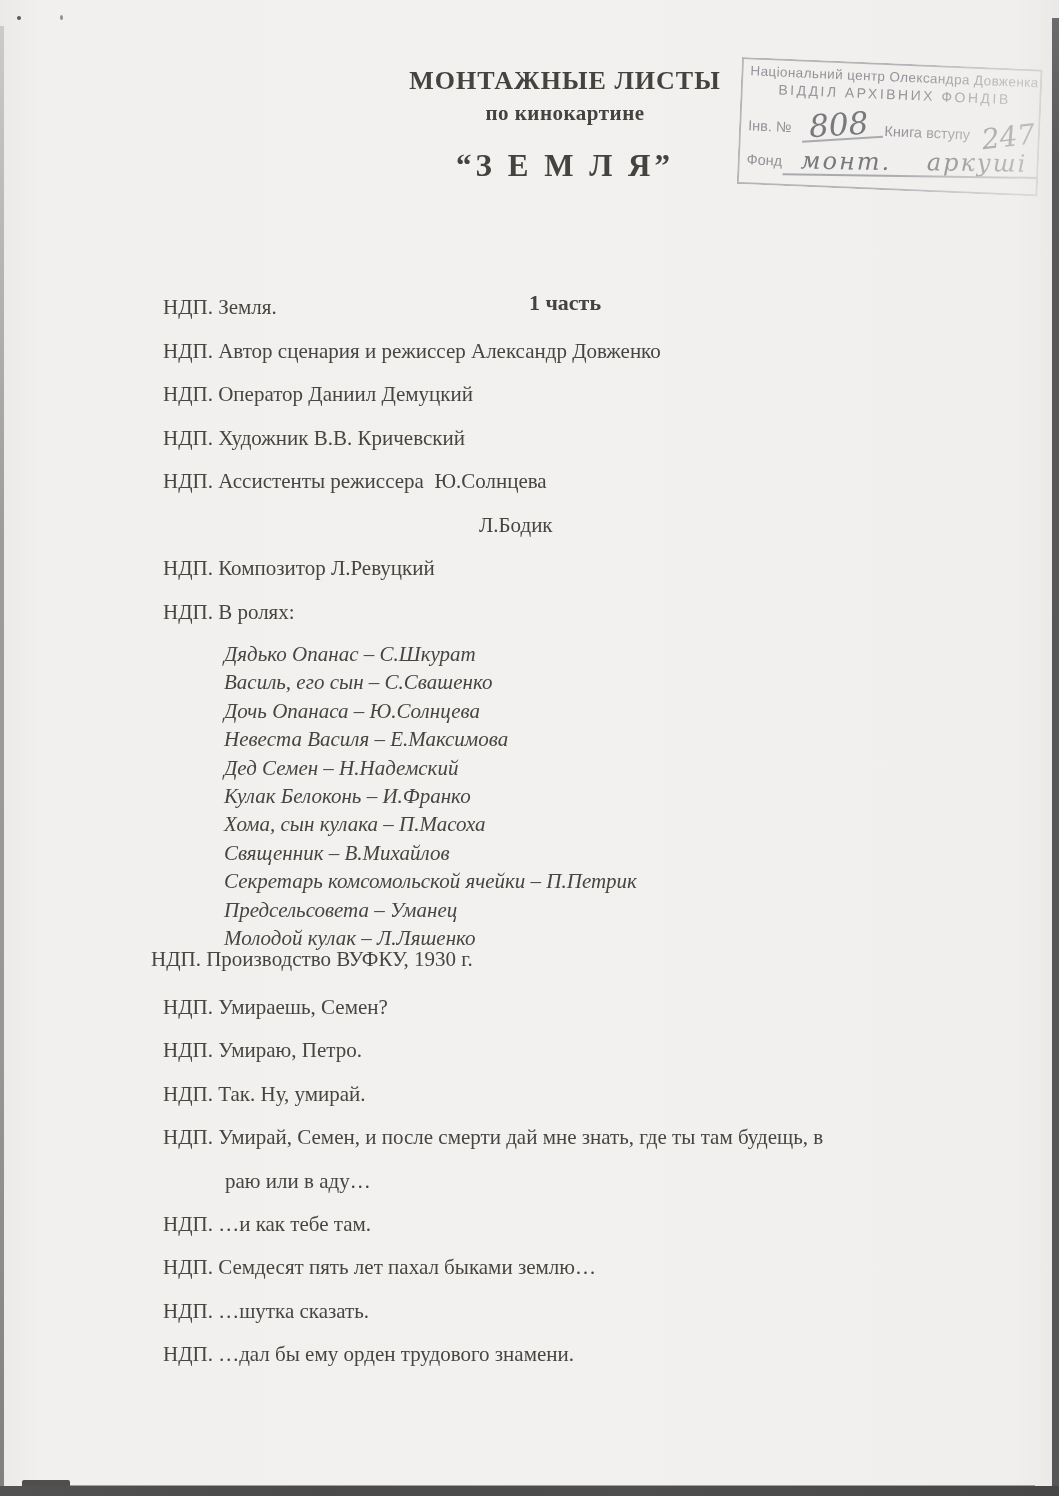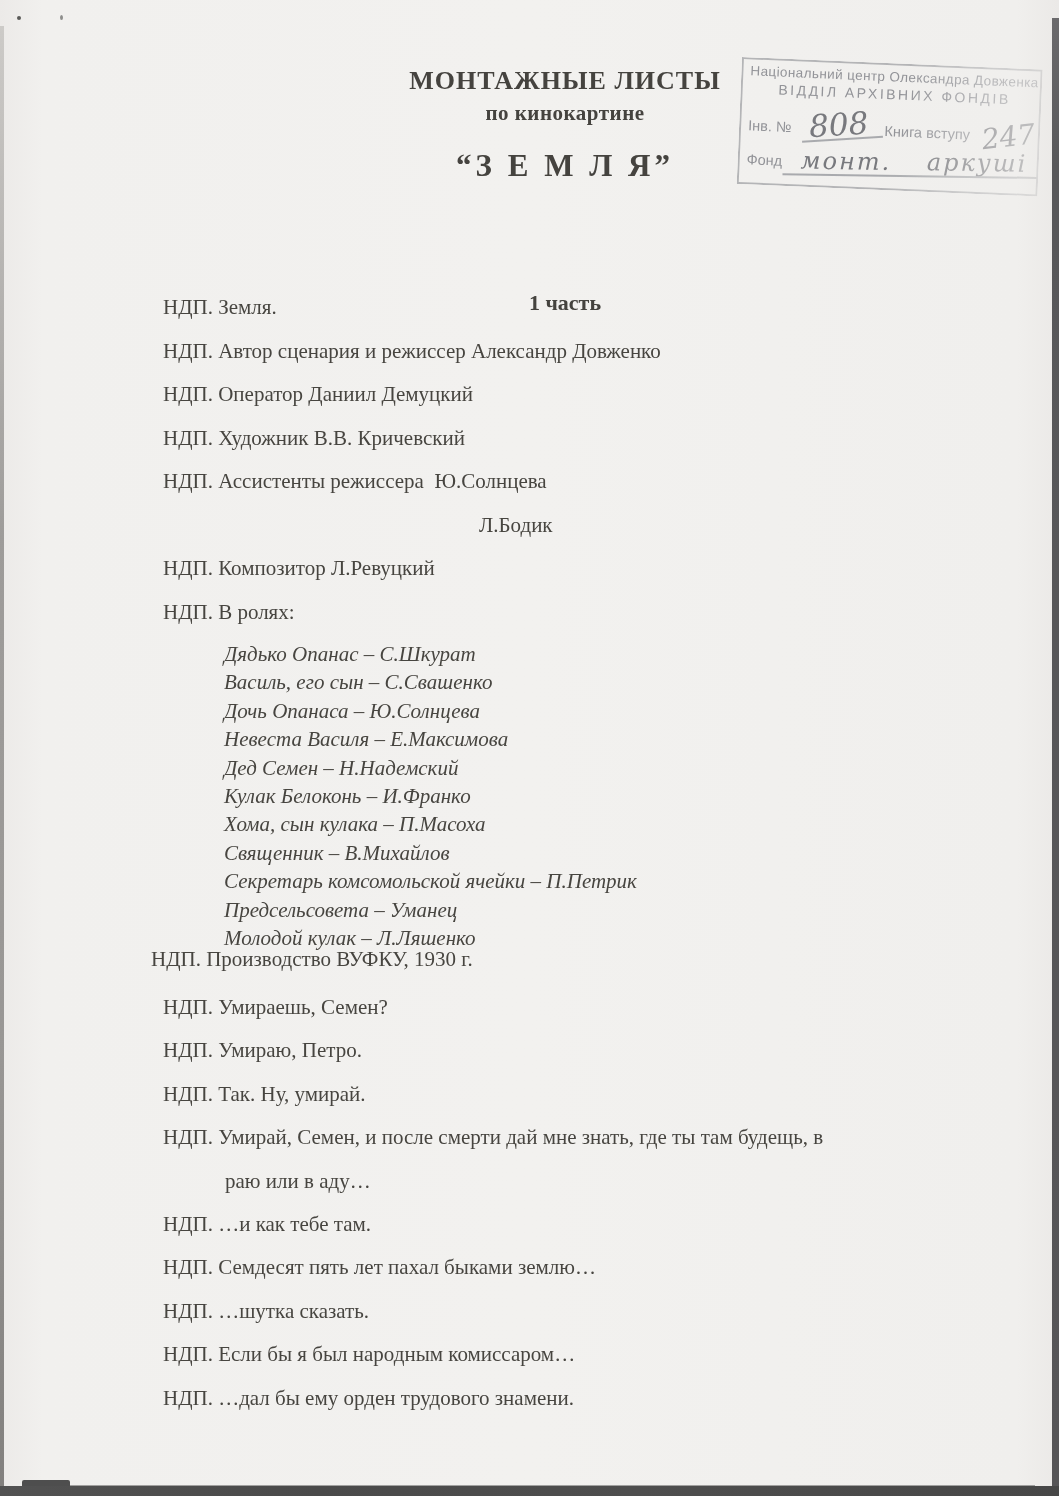--- a/index.html
+++ b/index.html
@@ -131,21 +131,20 @@
 
   <div class="block-b">
     <p>НДП. Умираешь, Семен?</p>
     <p>НДП. Умираю, Петро.</p>
     <p>НДП. Так. Ну, умирай.</p>
     <p>НДП. Умирай, Семен, и после смерти дай мне знать, где ты там будещь, в</p>
     <p class="indent-small">раю или в аду…</p>
     <p>НДП. …и как тебе там.</p>
     <p>НДП. Семдесят пять лет пахал быками землю…</p>
     <p>НДП. …шутка сказать.</p>
-    <p>НДП. Если бы я был народным комиссаром…</p>
     <p>НДП. …дал бы ему орден трудового знамени.</p>
   </div>
 
   <div class="left-edge"></div>
   <div class="right-edge"></div>
   <div class="bottom-line"></div>
   <div class="bottom-blob"></div>
   <div class="bottom-bar"></div>
 
 </div>

